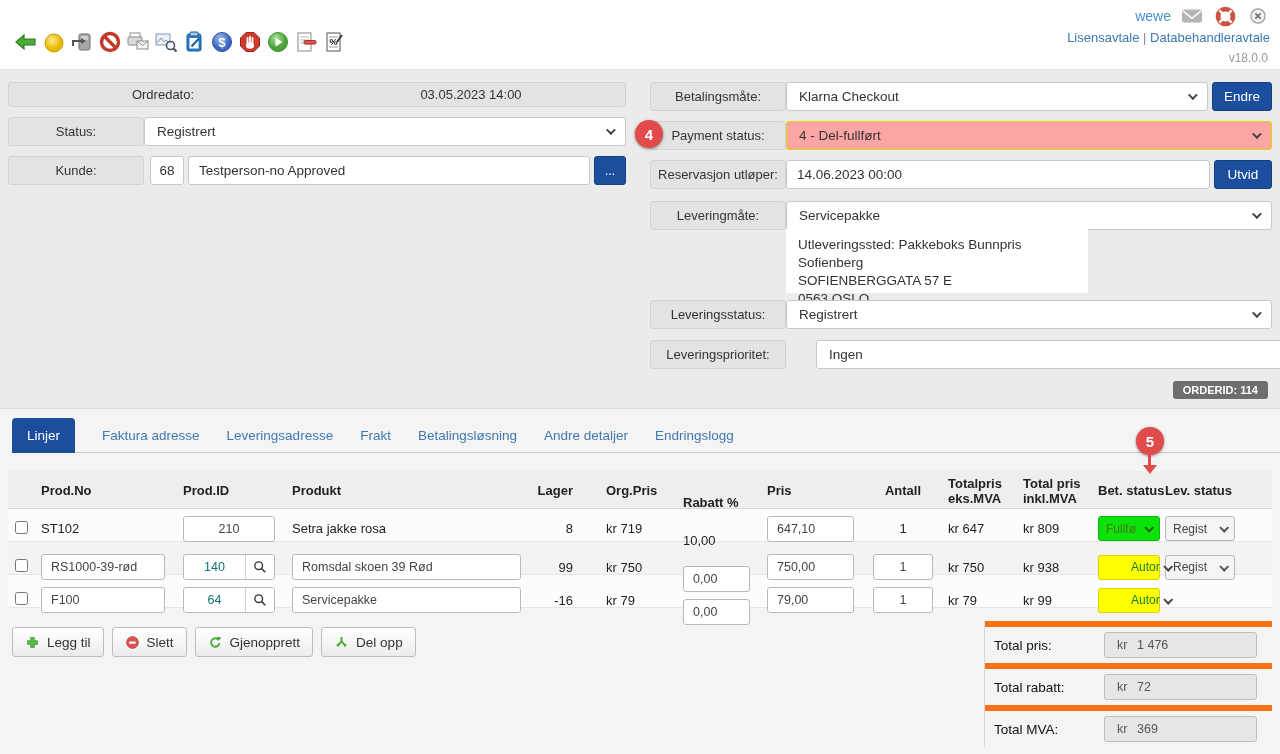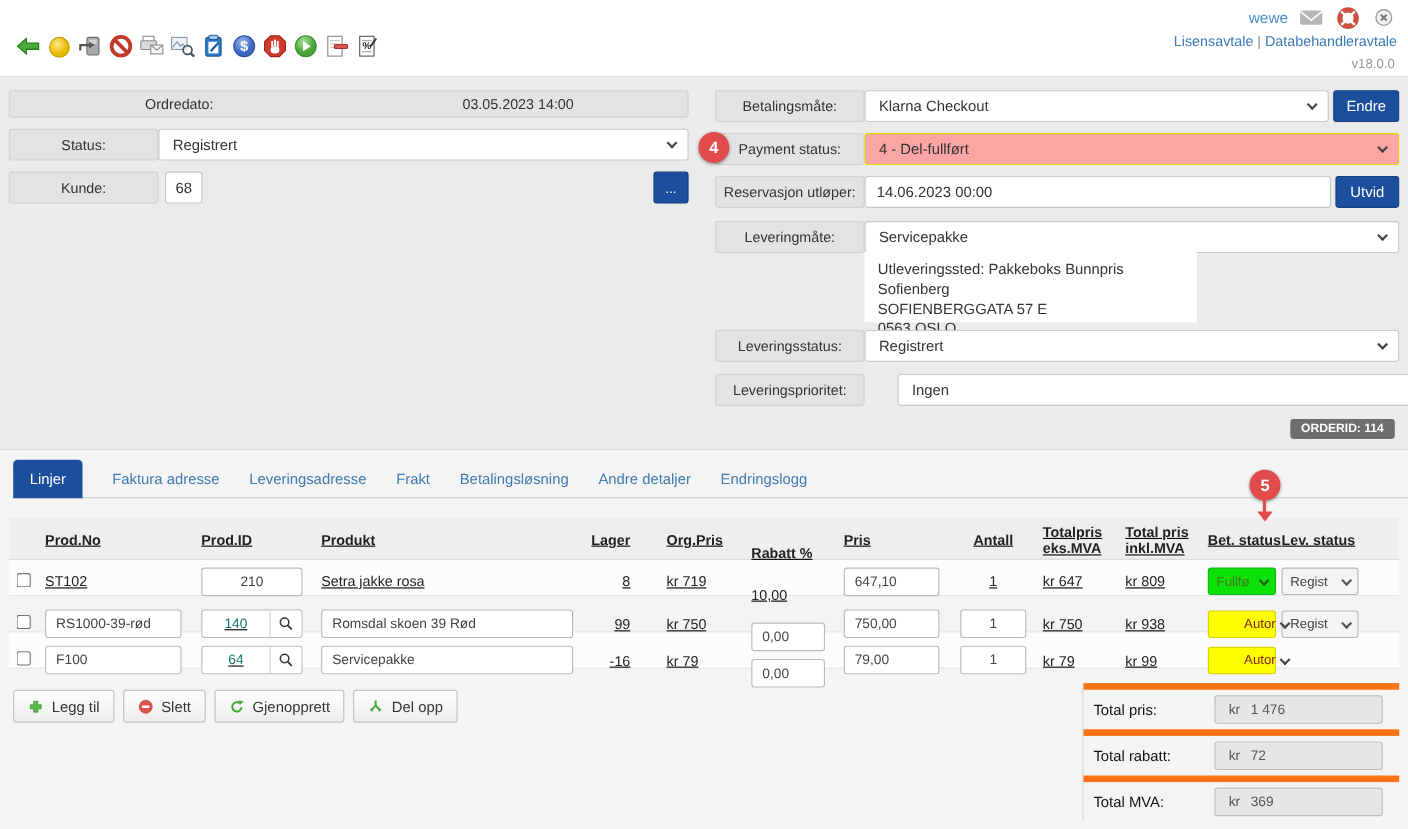--- a/index.html
+++ b/index.html
@@ -32,21 +32,21 @@
   .marker { position:absolute; width:28px; height:28px; border-radius:50%; background:#e14b4b; color:#fff; font-size:15px; font-weight:bold; display:flex; align-items:center; justify-content:center; box-shadow:0 1px 3px rgba(0,0,0,.45); z-index:20; }
   .marker-line { position:absolute; left:1148px; top:454px; width:3px; height:12px; background:#e14b4b; z-index:20; }
   .marker-head { position:absolute; left:1143px; top:465px; width:0; height:0; border-left:7px solid transparent; border-right:7px solid transparent; border-top:9px solid #e14b4b; z-index:20; }
 
   
   .lower { position:absolute; top:408px; left:0; width:1280px; height:346px; background:#f4f4f4; border-top:1px solid #dcdcdc; }
   .tabs { position:absolute; top:9px; left:12px; right:0; height:35px; display:flex; align-items:center; gap:27px; border-bottom:1px solid #c9c9c9; padding-right:12px; }
   .tab-active { background:#1b4e9c; color:#fff; height:35px; display:flex; align-items:center; padding:0 15px; border-radius:4px 4px 0 0; font-size:13.5px; cursor:pointer; }
   .tab { color:#4179b0; font-size:13.5px; text-decoration:none; cursor:pointer; }
 
-  .grid { position:absolute; left:8px; top:62px; width:1264px;text-decoration:underline; }
+  .grid { position:absolute; left:8px; top:62px; width:1264px; }
   .trow { display:grid; grid-template-columns:26px 142px 109px 245px 53px 92px 87px 111px 60px 90px 75px 67px 107px; align-items:center; }
   .thead { height:38px; background:#eeeeee; border-bottom:1px solid #d8d8d8; font-weight:bold; font-size:13px; color:#222; }
   .tr { height:33px; background:#fcfcfc; border-bottom:1px solid #e5e5e5; font-size:13px; color:#222; }
   .tr.alt { background:#f3f3f3; }
   .c-pad { padding-left:7px; }
   .c-lager { text-align:right; padding-right:10px; }
   .c-org { padding-left:23px; }
   .c-rab { padding-left:8px;margin-top:24px; }
   .c-pris { padding-left:5px; }
   .c-ant { text-align:center; }
@@ -60,21 +60,21 @@
   .in-rab { width:67px; }
   .in-pris { width:87px; }
   .in-ant { width:60px; text-align:center; }
   .idgroup { display:flex; width:92px; height:26px; border:1px solid #b9b9b9; border-radius:3px; background:#fff; overflow:hidden; }
   .idgroup input { flex:1; min-width:0; border:none; outline:none; text-align:center; font-size:12.5px; color:#0f766e; background:transparent; font-family:"Liberation Sans",sans-serif; }
   .idbtn { width:29px; border-left:1px solid #cfcfcf; background:#fff; display:flex; align-items:center; justify-content:center; cursor:pointer; }
   .sel { height:25px; width:62px; border-radius:3px; border:1px solid; display:inline-flex; align-items:center; justify-content:space-between; padding:0 7px; font-size:12px; cursor:pointer; }
   .sel .chev { transform:rotate(45deg) translateY(-1px); margin-left:4px; }
   .sel-green { background:#0ae20a; border-color:#11b411; color:#49761d; }
   .sel-green .chev { border-color:#2c5e10; }
-  .sel-yellow { background:#ffff00; border-color:#d9d200; color:#7f1d1d;padding-left:32px; }
+  .sel-yellow { background:#ffff00; border-color:#d9d200; color:#15803d;padding-left:32px; }
   .sel-yellow .chev { border-color:#444; }
   .sel-gray { background:#f4f4f4; border-color:#b5b5b5; color:#444; }
   .sel-gray .chev { border-color:#555; }
 
   .actions { position:absolute; left:12px; top:218px; display:flex; gap:8px; }
   .act-btn { display:inline-flex; align-items:center; gap:7px; height:30px; padding:0 12px; background:linear-gradient(#ffffff,#ececec); border:1px solid #bdbdbd; border-radius:3px; font-size:13.5px; color:#333; cursor:pointer; }
 
   .totals { position:absolute; left:984px; top:212px; width:288px; border-left:1px solid #d8d8d8; }
   .tot-row { display:flex; align-items:center; border-top:6px solid #f97316; height:42px; padding-left:9px; }
   .tot-label { width:110px; font-size:13.5px; color:#111; }
@@ -233,20 +233,21 @@
   </div>
 
   <div class="lbl" style="left:8px; top:117px; width:136px;">Status:</div>
   <div class="dd" style="left:144px; top:117px; width:482px;">
     <span>Registrert</span>
     <span class="chev"></span>
   </div>
 
   <div class="lbl" style="left:8px; top:156px; width:136px;">Kunde:</div>
   <input class="txt" style="left: 150px; top: 156px; width: 34px; text-align: center; padding: 0px;" value="68">
+  <input class="txt" style="left: 188px; top: 156px; width: 402px;" value="Testperson-no Approved">
   <div class="btn-navy" style="left:594px; top:156px; width:32px; font-size:12px;">...</div>
 
   <div class="lbl" style="left:650px; top:82px; width:136px;">Betalingsmåte:</div>
   <div class="dd" style="left:786px; top:82px; width:422px;">
     <span>Klarna Checkout</span>
     <span class="chev"></span>
   </div>
   <div class="btn-navy" style="left:1212px; top:82px; width:60px;">Endre</div>
 
   <div class="lbl" style="left:650px; top:121px; width:136px;">Payment status:</div>

